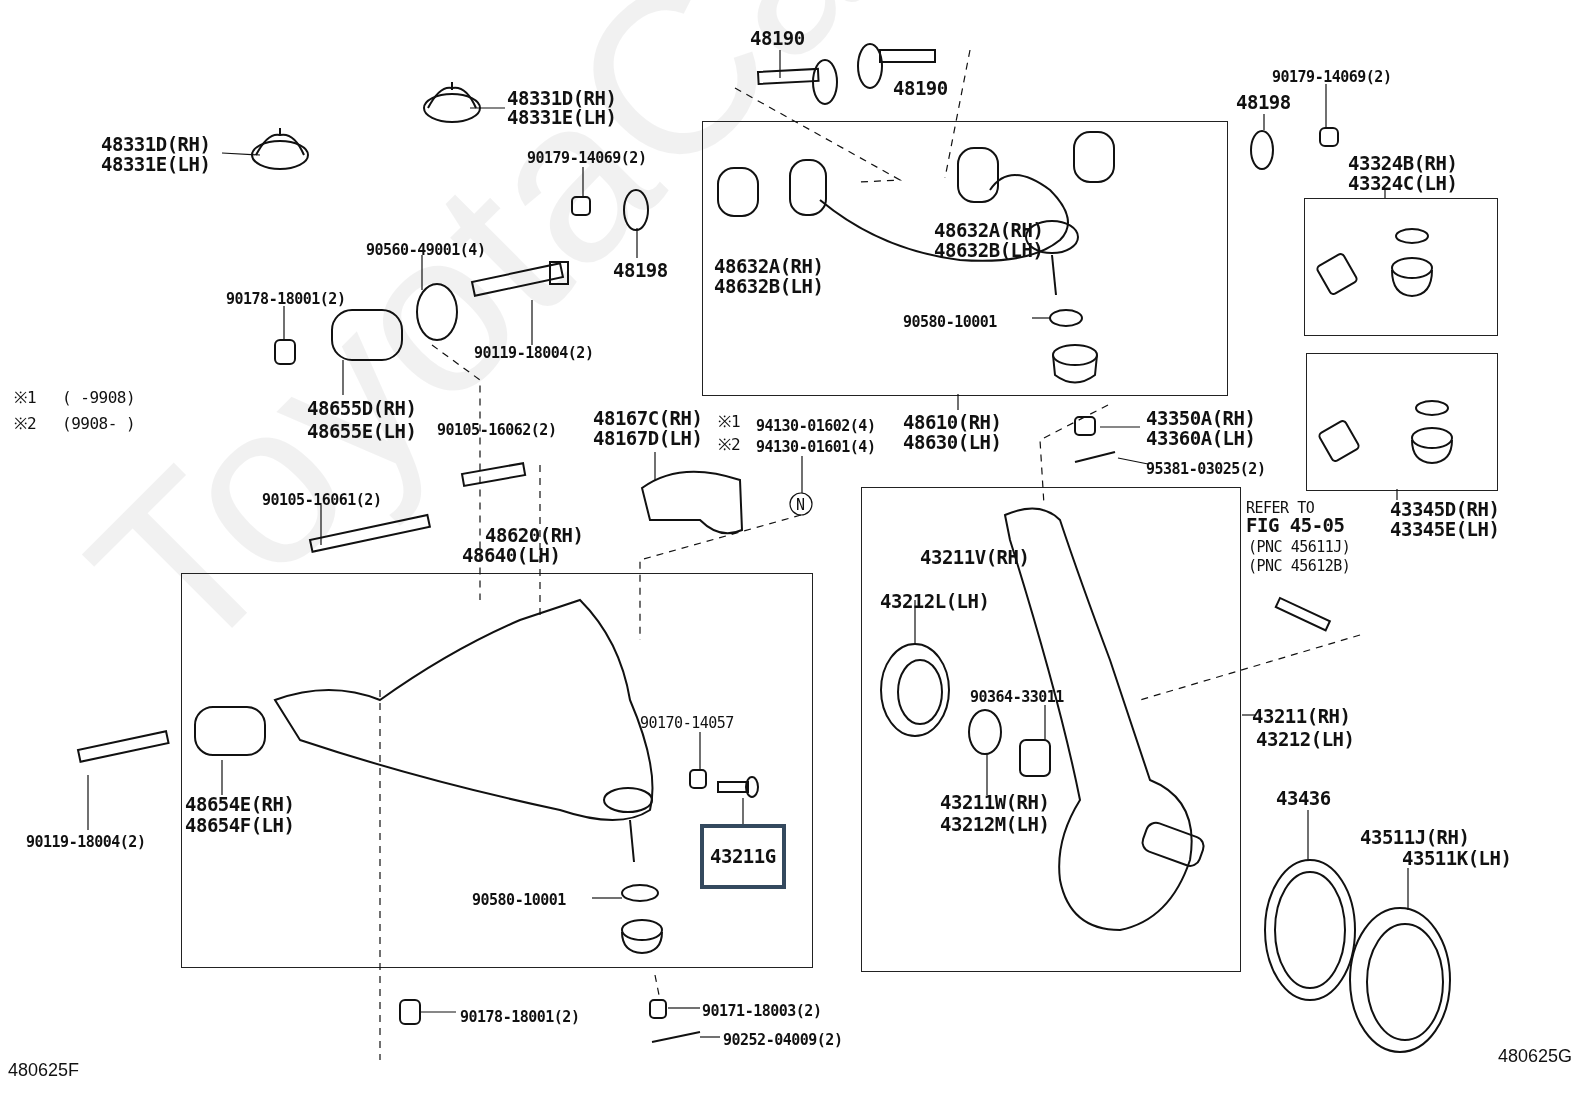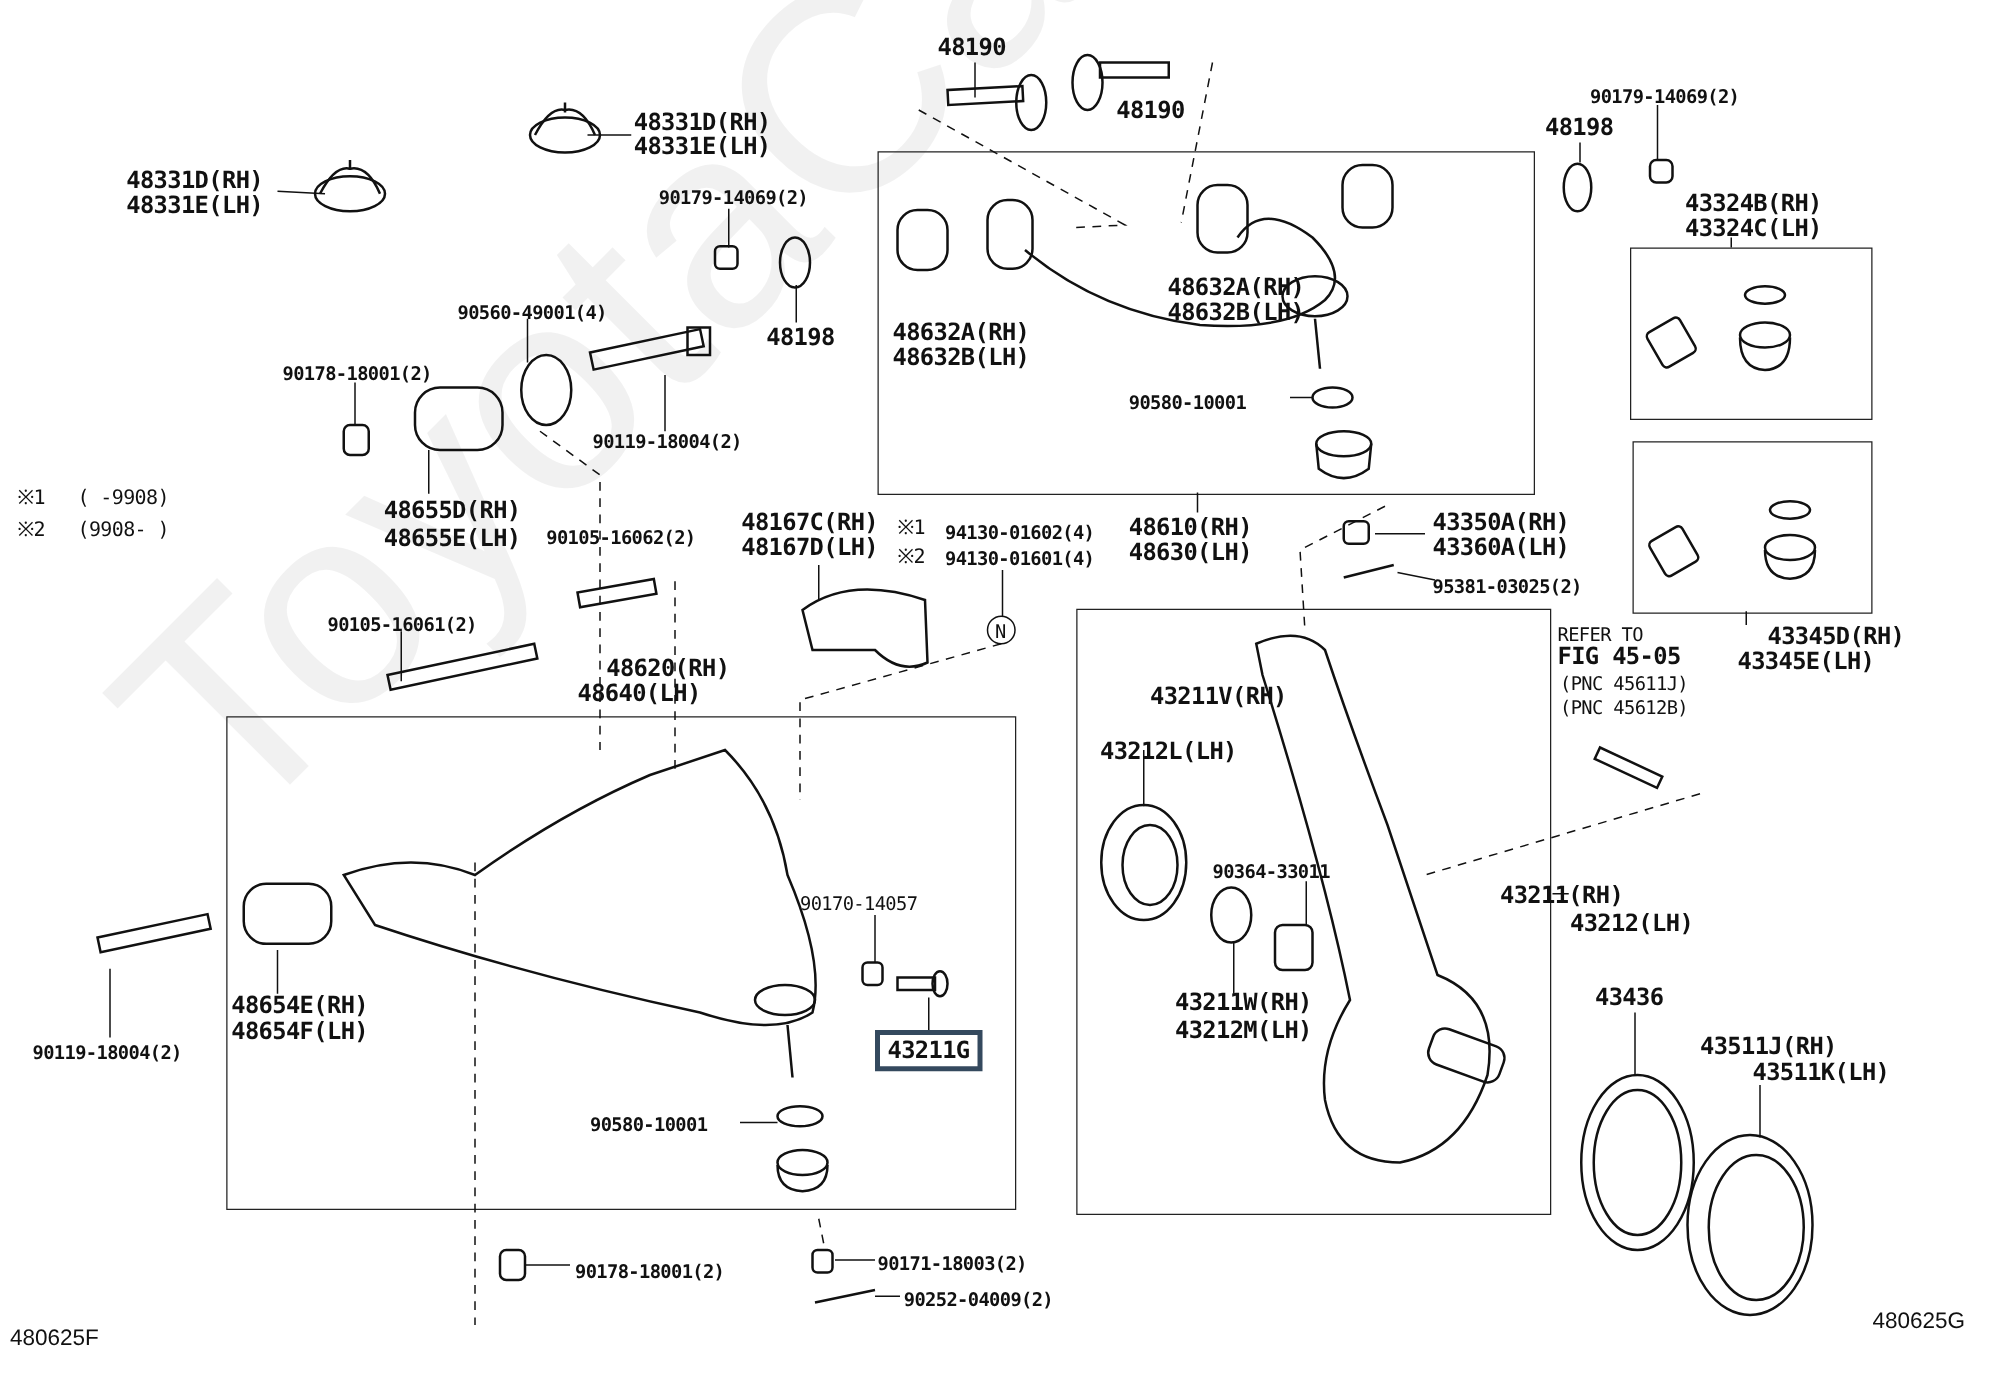--- a/index.html
+++ b/index.html
@@ -5,21 +5,21 @@
   html, body { margin:0; padding:0; background:#ffffff; }
   body { width:1592px; height:1099px; position:relative; overflow:hidden;
          font-family:"DejaVu Sans Mono","Liberation Mono",monospace; color:#111; }
   .lbl { position:absolute; font-weight:bold; font-size:19px; line-height:21px; white-space:nowrap; letter-spacing:-0.5px; }
   .lbl.sm { font-size:15px; font-weight:bold; }
   .lbl.note { font-weight:normal; font-size:16px; }
   .frame { position:absolute; border:1.5px solid #222; }
   .wm { position:absolute; left:40px; top:520px; font-family:"Liberation Sans",sans-serif;
         font-size:230px; color:#000; opacity:0.05; transform:rotate(-45deg);
         transform-origin:left top; white-space:nowrap; pointer-events:none; }
-  .hl { position:absolute; border:4px solid #34495e; padding:2px 6px; background:#fff; }
+  .hl { position:absolute; border:4px solid #34495e; padding:18px 6px; background:#fff; }
   .code { position:absolute; font-family:"Liberation Sans Narrow","Liberation Sans",sans-serif; font-size:18px; }
   svg.art { position:absolute; left:0; top:0; }
   .part { fill:none; stroke:#111; stroke-width:2; }
   .thin { fill:none; stroke:#111; stroke-width:1.2; }
   .dash { fill:none; stroke:#111; stroke-width:1.2; stroke-dasharray:7 6; }
 </style>
 </head>
 <body>
 
 <div class="wm">ToyotaCarMine.ru</div>
@@ -275,37 +275,37 @@
 <div class="lbl note" style="left:718px;top:434px;">※2</div>
 <div class="lbl sm" style="left:756px;top:437px;">94130-01601(4)</div>
 
 <div class="lbl" style="left:903px;top:412px;">48610(RH)</div>
 <div class="lbl" style="left:903px;top:432px;">48630(LH)</div>
 
 <div class="lbl" style="left:1146px;top:408px;">43350A(RH)</div>
 <div class="lbl" style="left:1146px;top:428px;">43360A(LH)</div>
 <div class="lbl sm" style="left:1146px;top:459px;">95381-03025(2)</div>
 
-<div class="lbl" style="left:1390px;top:499px;margin-left:24px;">43345D(RH)</div>
+<div class="lbl" style="left:1390px;top:499px;">43345D(RH)</div>
 <div class="lbl" style="left:1390px;top:519px;">43345E(LH)</div>
 
 <div class="lbl sm" style="left:1246px;top:498px;font-weight:normal;">REFER TO</div>
 <div class="lbl" style="left:1246px;top:515px;">FIG 45-05</div>
 <div class="lbl sm" style="left:1248px;top:537px;font-weight:normal;">(PNC 45611J)</div>
 <div class="lbl sm" style="left:1248px;top:556px;font-weight:normal;">(PNC 45612B)</div>
 
 <div class="lbl sm" style="left:262px;top:490px;">90105-16061(2)</div>
 <div class="lbl" style="left:462px;top:525px;margin-left:23px;">48620(RH)</div>
 <div class="lbl" style="left:462px;top:545px;">48640(LH)</div>
 <div class="lbl sm" style="left:796px;top:495px;font-weight:normal;">N</div>
 
 <div class="lbl" style="left:880px;top:547px;margin-left:40px;">43211V(RH)</div>
 <div class="lbl" style="left:880px;top:591px;">43212L(LH)</div>
 <div class="lbl sm" style="left:970px;top:687px;">90364-33011</div>
-<div class="lbl" style="left:1200px;top:706px;">43211(RH)</div>
+<div class="lbl" style="left:1252px;top:706px;">43211(RH)</div>
 <div class="lbl" style="left:1256px;top:729px;">43212(LH)</div>
 
 <div class="lbl sm" style="left:640px;top:713px;font-weight:normal;">90170-14057</div>
 
 <div class="lbl" style="left:185px;top:794px;">48654E(RH)</div>
 <div class="lbl" style="left:185px;top:815px;">48654F(LH)</div>
 <div class="lbl sm" style="left:26px;top:832px;">90119-18004(2)</div>
 
 <div class="hl" style="left:700px;top:824px;">
   <span class="lbl" style="position:static;">43211G</span>

